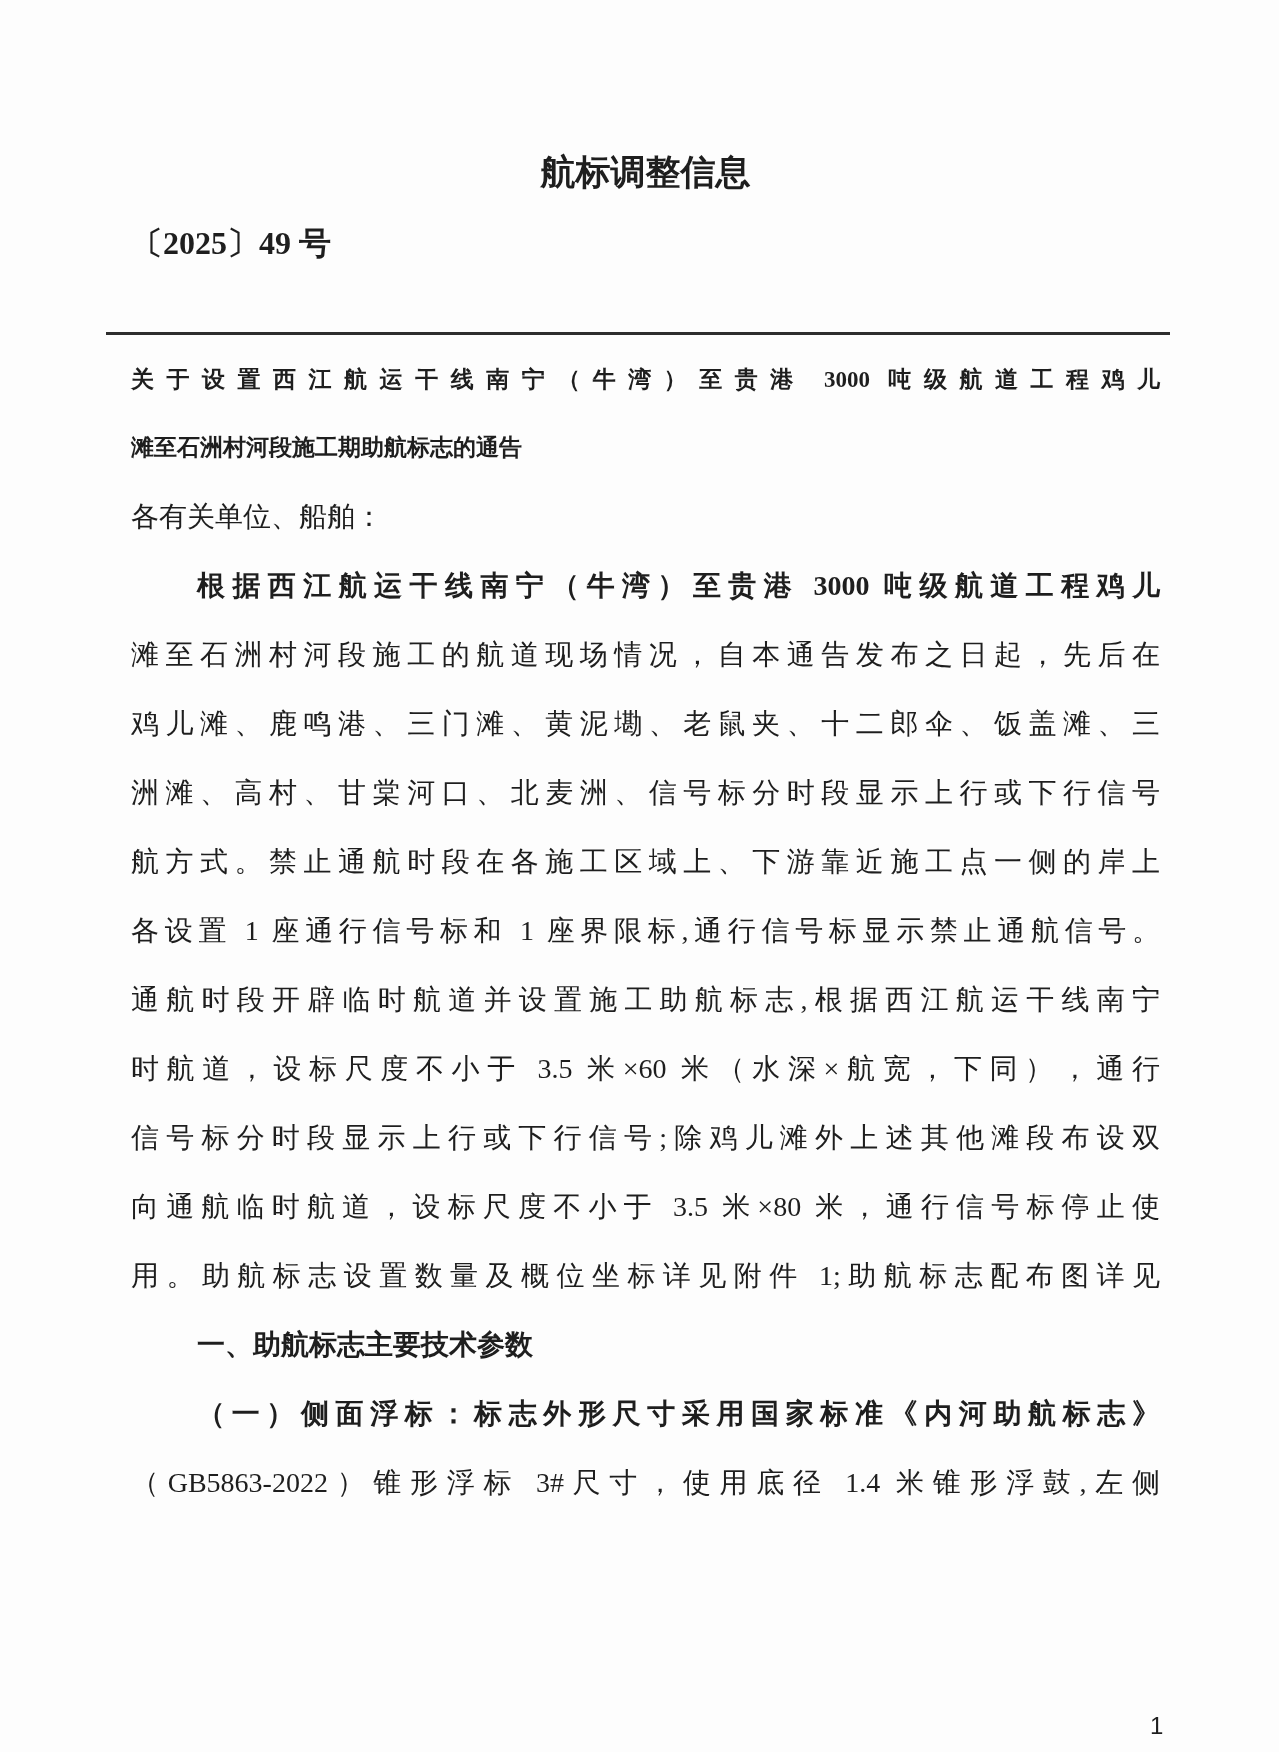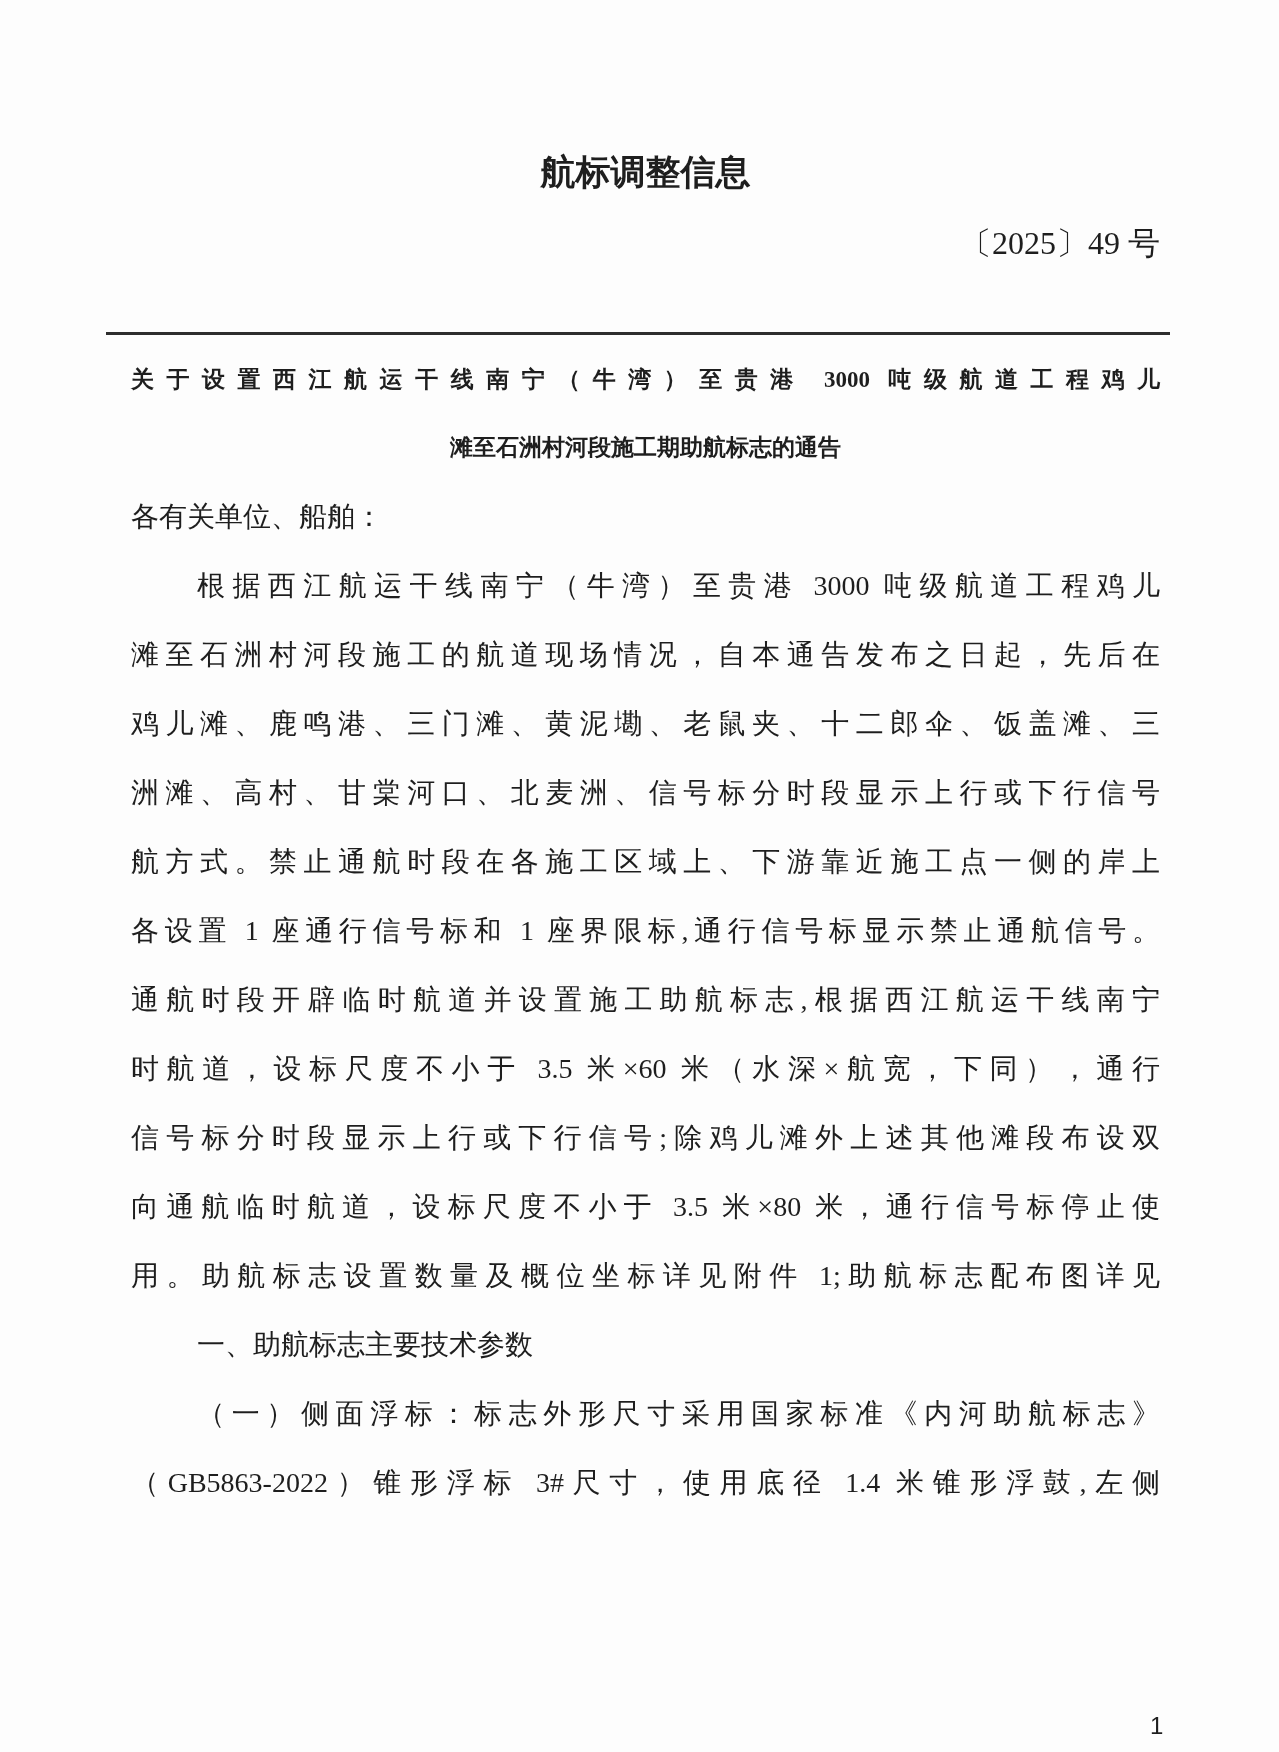--- a/index.html
+++ b/index.html
@@ -16,38 +16,38 @@
     overflow: hidden;
   }
   .doc { padding: 155px 119px 0 131px; }
   .title {
     text-align: center;
     font-size: 35px;
     font-weight: 700;
     line-height: 36px;
   }
   .doc-number {
-    text-align: right;
+    text-align: left;
     font-size: 32px;
-    font-weight: 400;
+    font-weight: 700;
     line-height: 34px;
     margin-top: 35px;
   }
   .rule {
     border: none;
     border-top: 3px solid #2e2e2e;
     width: 1064px;
     margin: 72px 0 0 -25px;
   }
   .heading { margin-top: 11px; font-weight: 700; }
   .heading .h-line { display: block; font-size: 23px; line-height: 68px; }
-  .center { text-align: center; }
+  .center { text-align: left; }
   .line { font-size: 28px; line-height: 69px; }
   .jl { text-align: justify; text-align-last: justify; }
-  .indent { text-indent: 66px; }
+  .indent { text-indent: 66px; font-weight: bold; }
   .page-number {
     position: absolute;
     left: 1150px; top: 1712px;
     font-size: 24px;
     font-family: "Liberation Sans", "DejaVu Sans", sans-serif;
     color: #1e1e1e;
   }
 </style>
 </head>
 <body>

